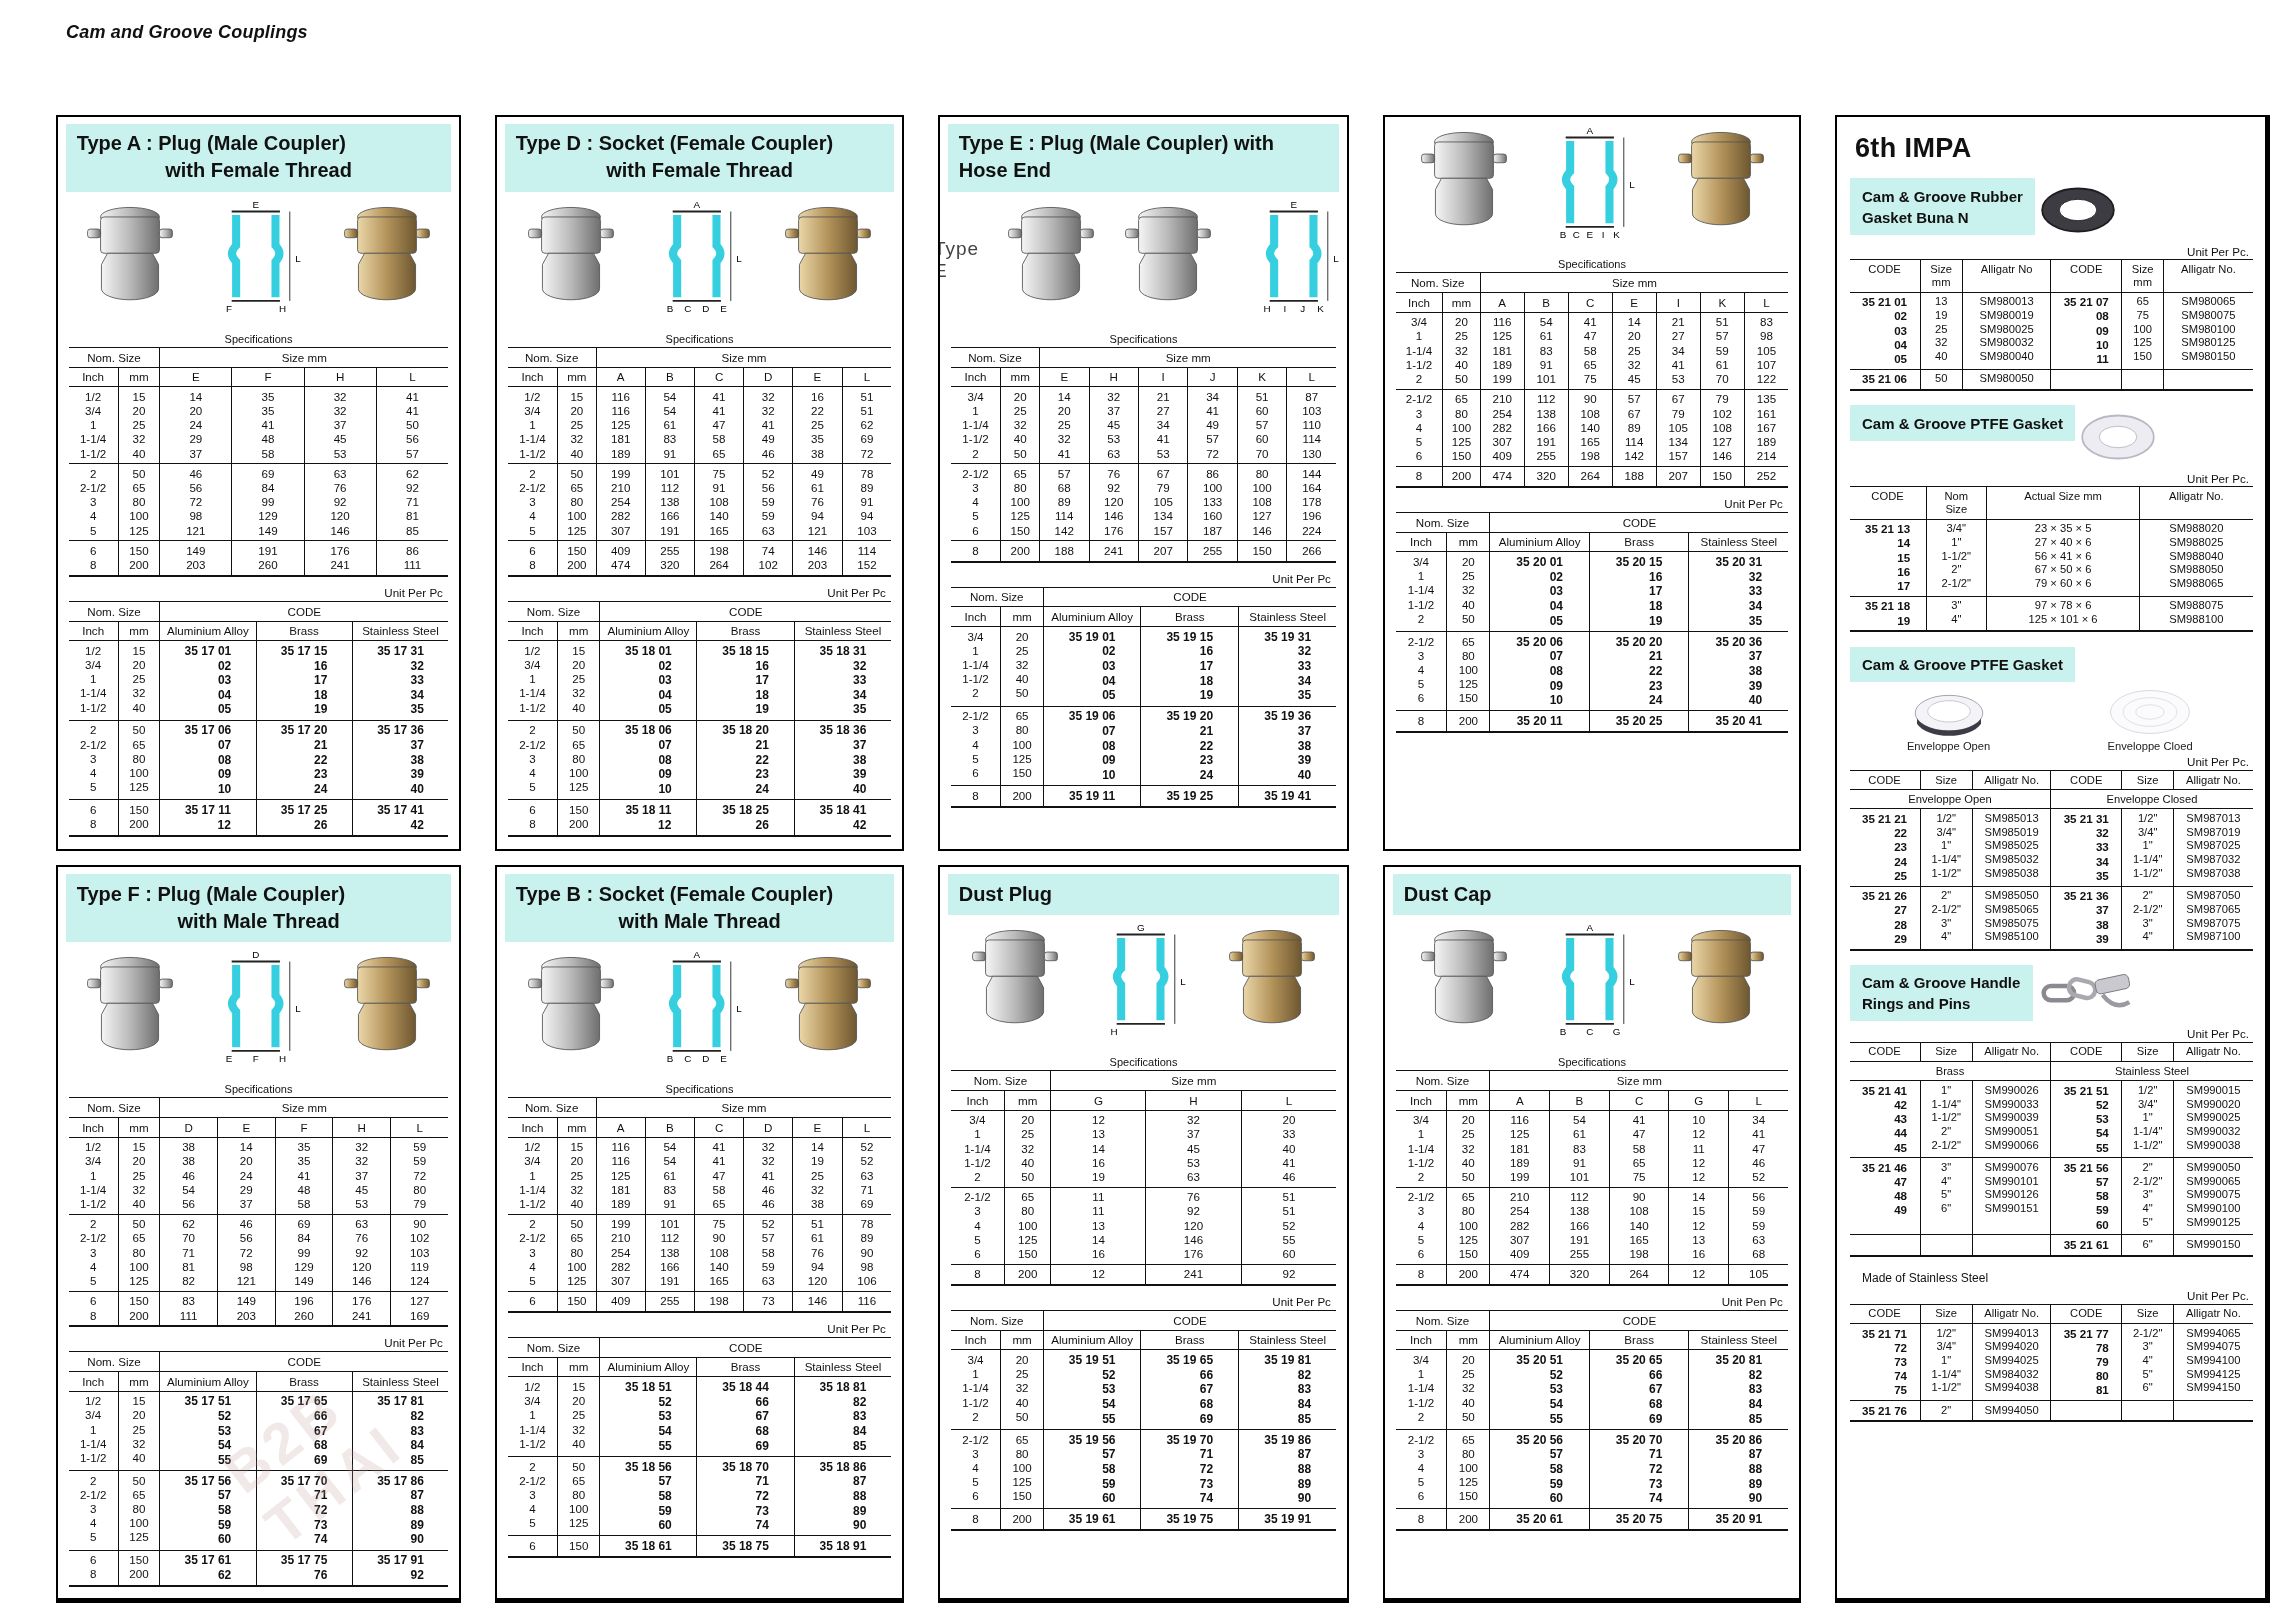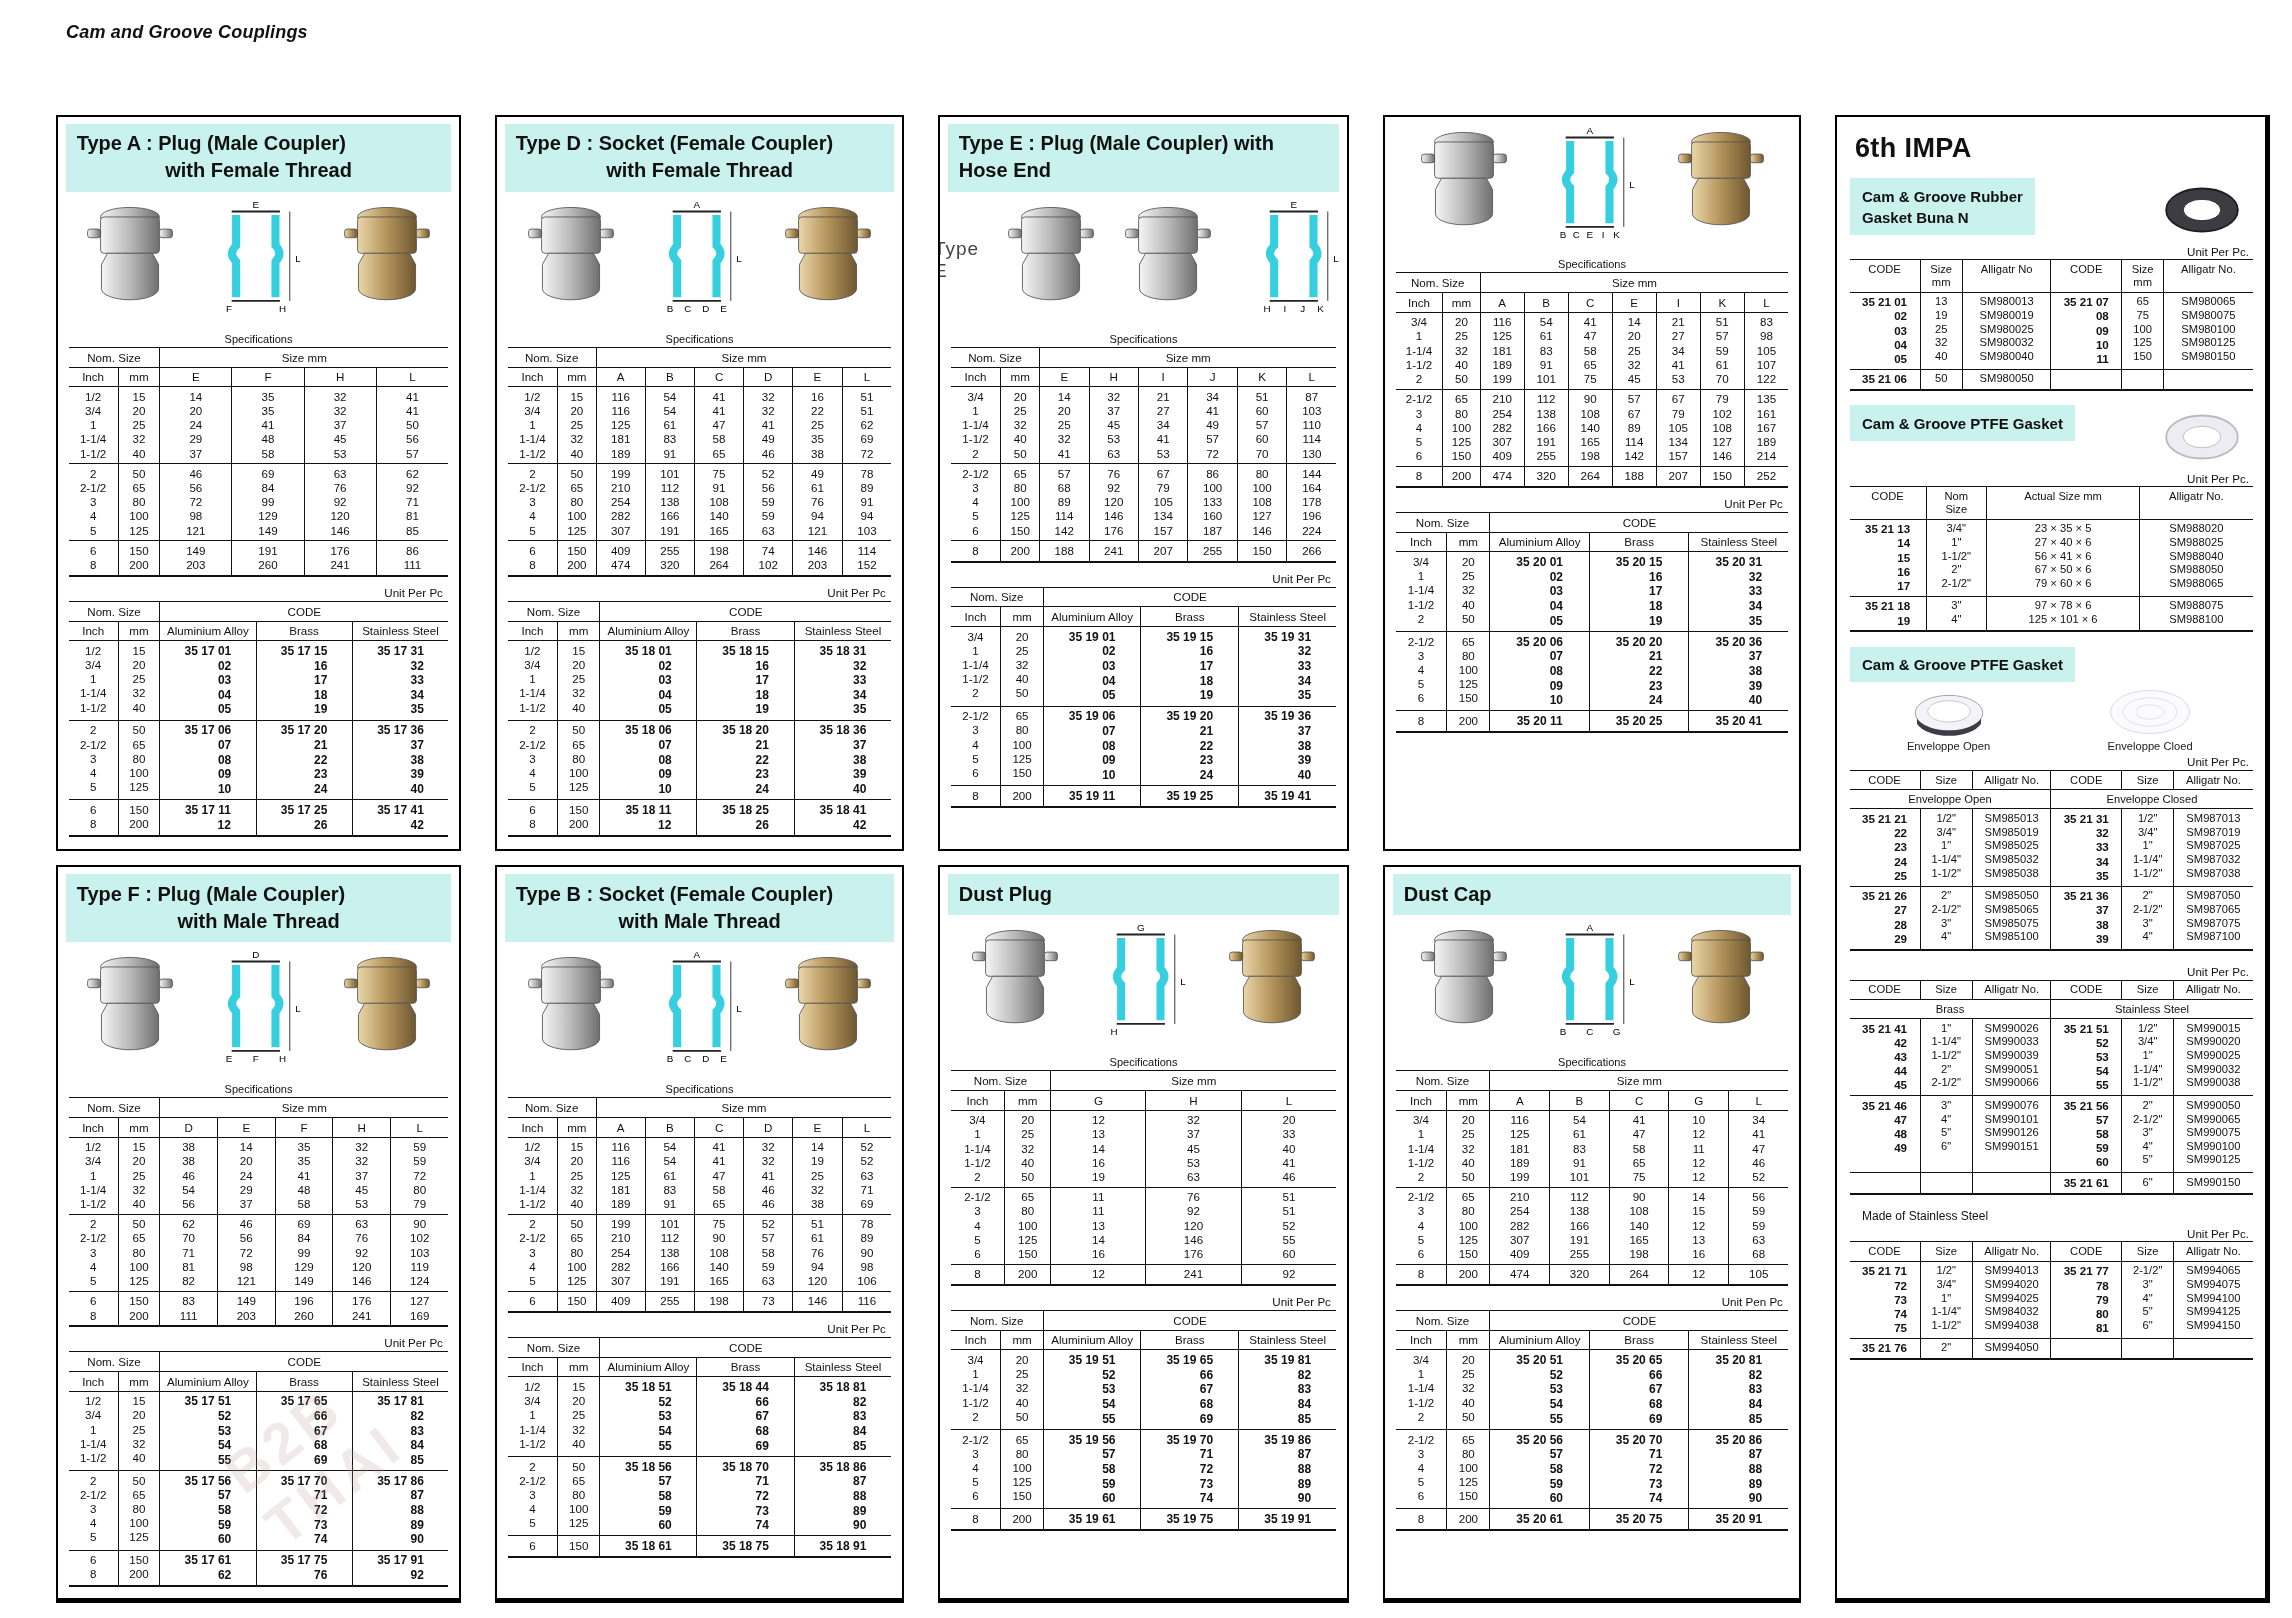--- a/index.html
+++ b/index.html
@@ -29,21 +29,21 @@
   .dt th:first-child,.dt td:first-child{border-left:none;}
   .dt thead th{border-bottom:1.8px solid #111;font-weight:400;padding:2.7px 0.9px;line-height:1.15;}
   .dt tbody tr.grp:not(:first-child) td{border-top:1.8px solid #111;}
   .stk{display:inline-block;line-height:1.22;padding:1.8px 0;min-height:0.9px;}
   .stk div{white-space:nowrap;}
   .stk.r div{text-align:right;}
   .stk.b{font-weight:700;font-size:12px;}
   
   .impa-title{font-size:27px;font-weight:700;margin:9px 0 5.4px 5.4px;letter-spacing:0.4px;}
   .sec{margin-top:14.3px;}
-  .sec-head{display:flex;align-items:flex-start;justify-content:space-between;}
+  .sec-head{display:flex;align-items:flex-start;justify-content:flex-start;}
   .sec-label{background:#c9f2ee;padding:7.2px 12.5px;font-size:15px;font-weight:700;line-height:1.4;}
   .sec-sub{font-size:12px;margin:5.4px 0 0 12.5px;}
   .sec-img{margin:3.6px 7.2px 0 0;}
   .envrow{display:flex;justify-content:space-around;align-items:flex-end;margin-top:3.6px;}
   .envitem{text-align:center;font-size:11.2px;color:#222;}
   .impa-col .unit{margin:3.6px 3.6px 1.8px;}
   .impa-col .dt{font-size:11.2px;}
   .impa-col .stk.b{font-size:11.6px;}
   .wm{position:absolute;left:170px;top:502px;transform:rotate(-38deg);font-size:57px;font-weight:700;color:rgba(190,150,150,.22);letter-spacing:5.4px;pointer-events:none;}
 </style>
@@ -845,20 +845,32 @@
                 <td><div class="stk"><div>2"</div><div>2-1/2"</div><div>3"</div><div>4"</div></div></td>
                 <td><div class="stk"><div>SM985050</div><div>SM985065</div><div>SM985075</div><div>SM985100</div></div></td>
                 <td><div class="stk r b"><div>35 21 36</div><div>37</div><div>38</div><div>39</div></div></td>
                 <td><div class="stk"><div>2"</div><div>2-1/2"</div><div>3"</div><div>4"</div></div></td>
                 <td><div class="stk"><div>SM987050</div><div>SM987065</div><div>SM987075</div><div>SM987100</div></div></td>
               </tr>
             </tbody>
           </table>
         </section>
         <section class="sec">
+          <div class="sec-head">
+            <div class="sec-label">
+              <div>Cam &amp; Groove Handle</div>
+              <div>Rings and Pins</div>
+            </div>
+            <span class="sec-img"><svg width="107" height="52" viewBox="0 0 120 58">
+                <rect x="12" y="20" width="34" height="16" rx="8" fill="none" stroke="#8a8a90" stroke-width="5"></rect>
+                <rect x="40" y="14" width="30" height="18" rx="9" fill="none" stroke="#a9a9b0" stroke-width="5" transform="rotate(14 55 23)"></rect>
+                <rect x="70" y="10" width="38" height="16" rx="5" fill="#c9c9cf" stroke="#77777d" transform="rotate(-12 89 18)"></rect>
+                <path d="M78,30 q14,18 30,8" fill="none" stroke="#9a9aa2" stroke-width="5"></path>
+              </svg></span>
+          </div>
           <div class="unit">Unit Per Pc.</div>
           <table class="dt">
             <colgroup>
               <col style="width: 17.5%;">
               <col style="width: 13%;">
               <col style="width: 19.5%;">
               <col style="width: 17.5%;">
               <col style="width: 13%;">
               <col style="width: 19.5%;">
             </colgroup>

